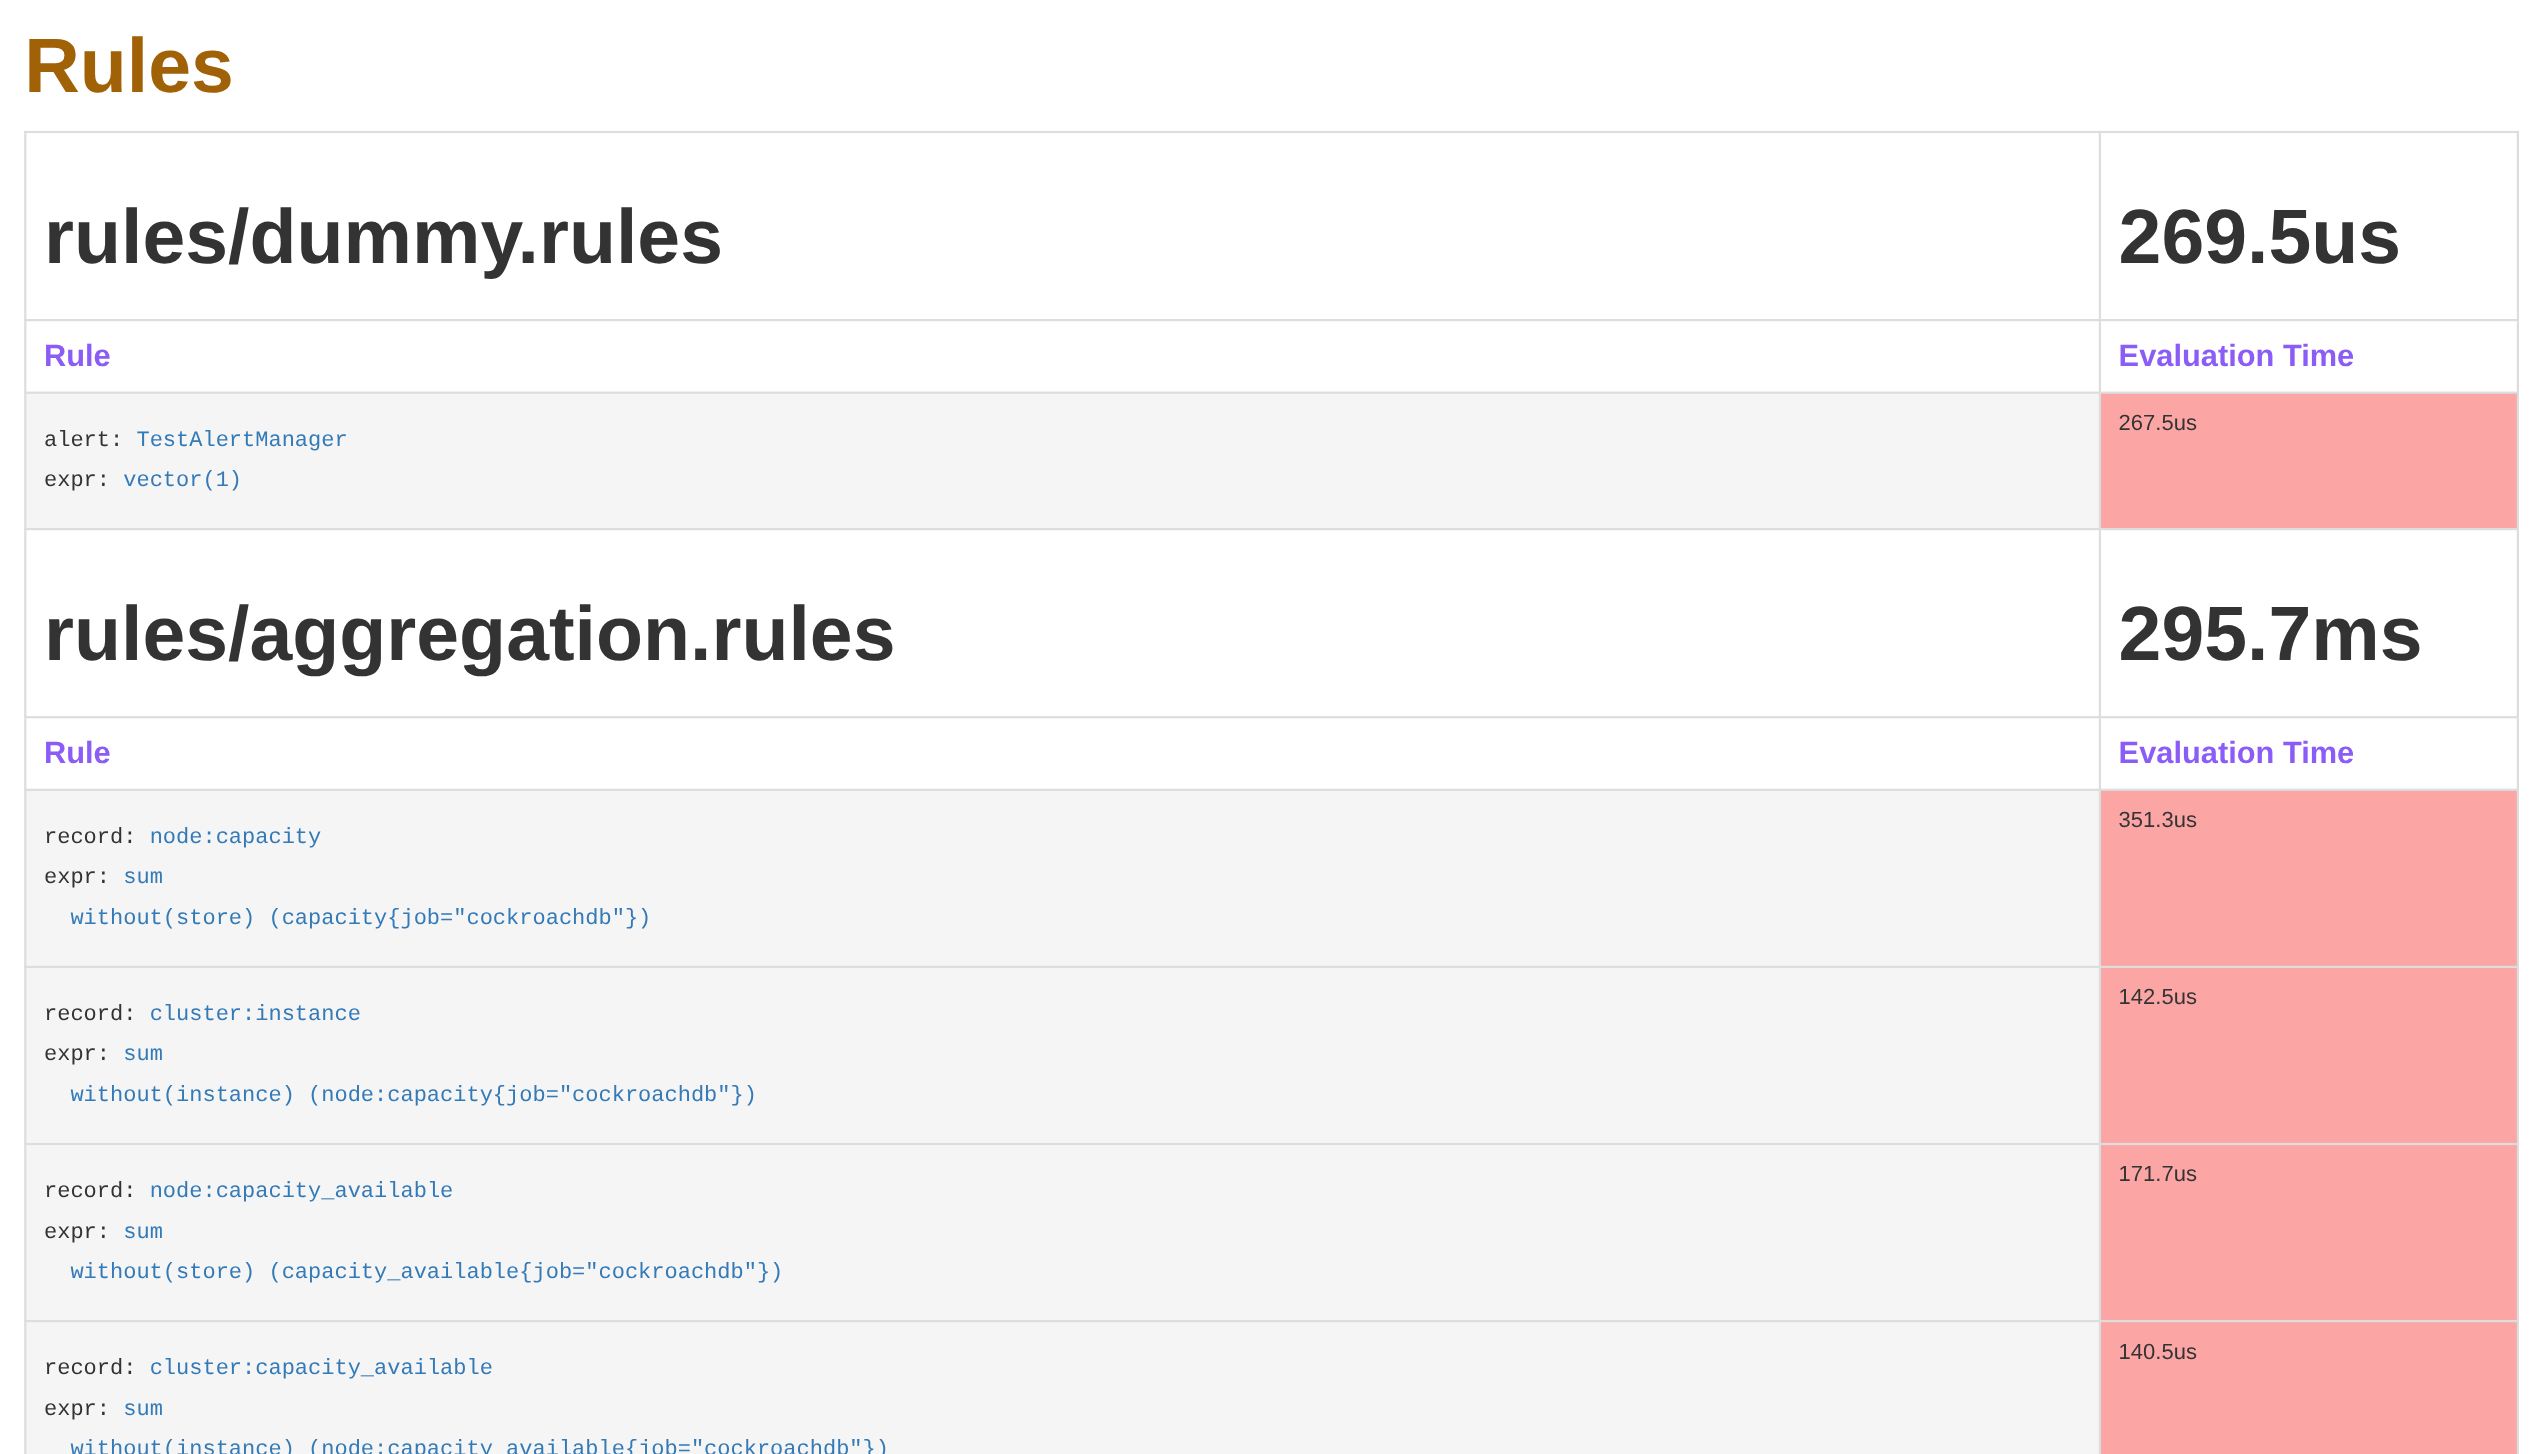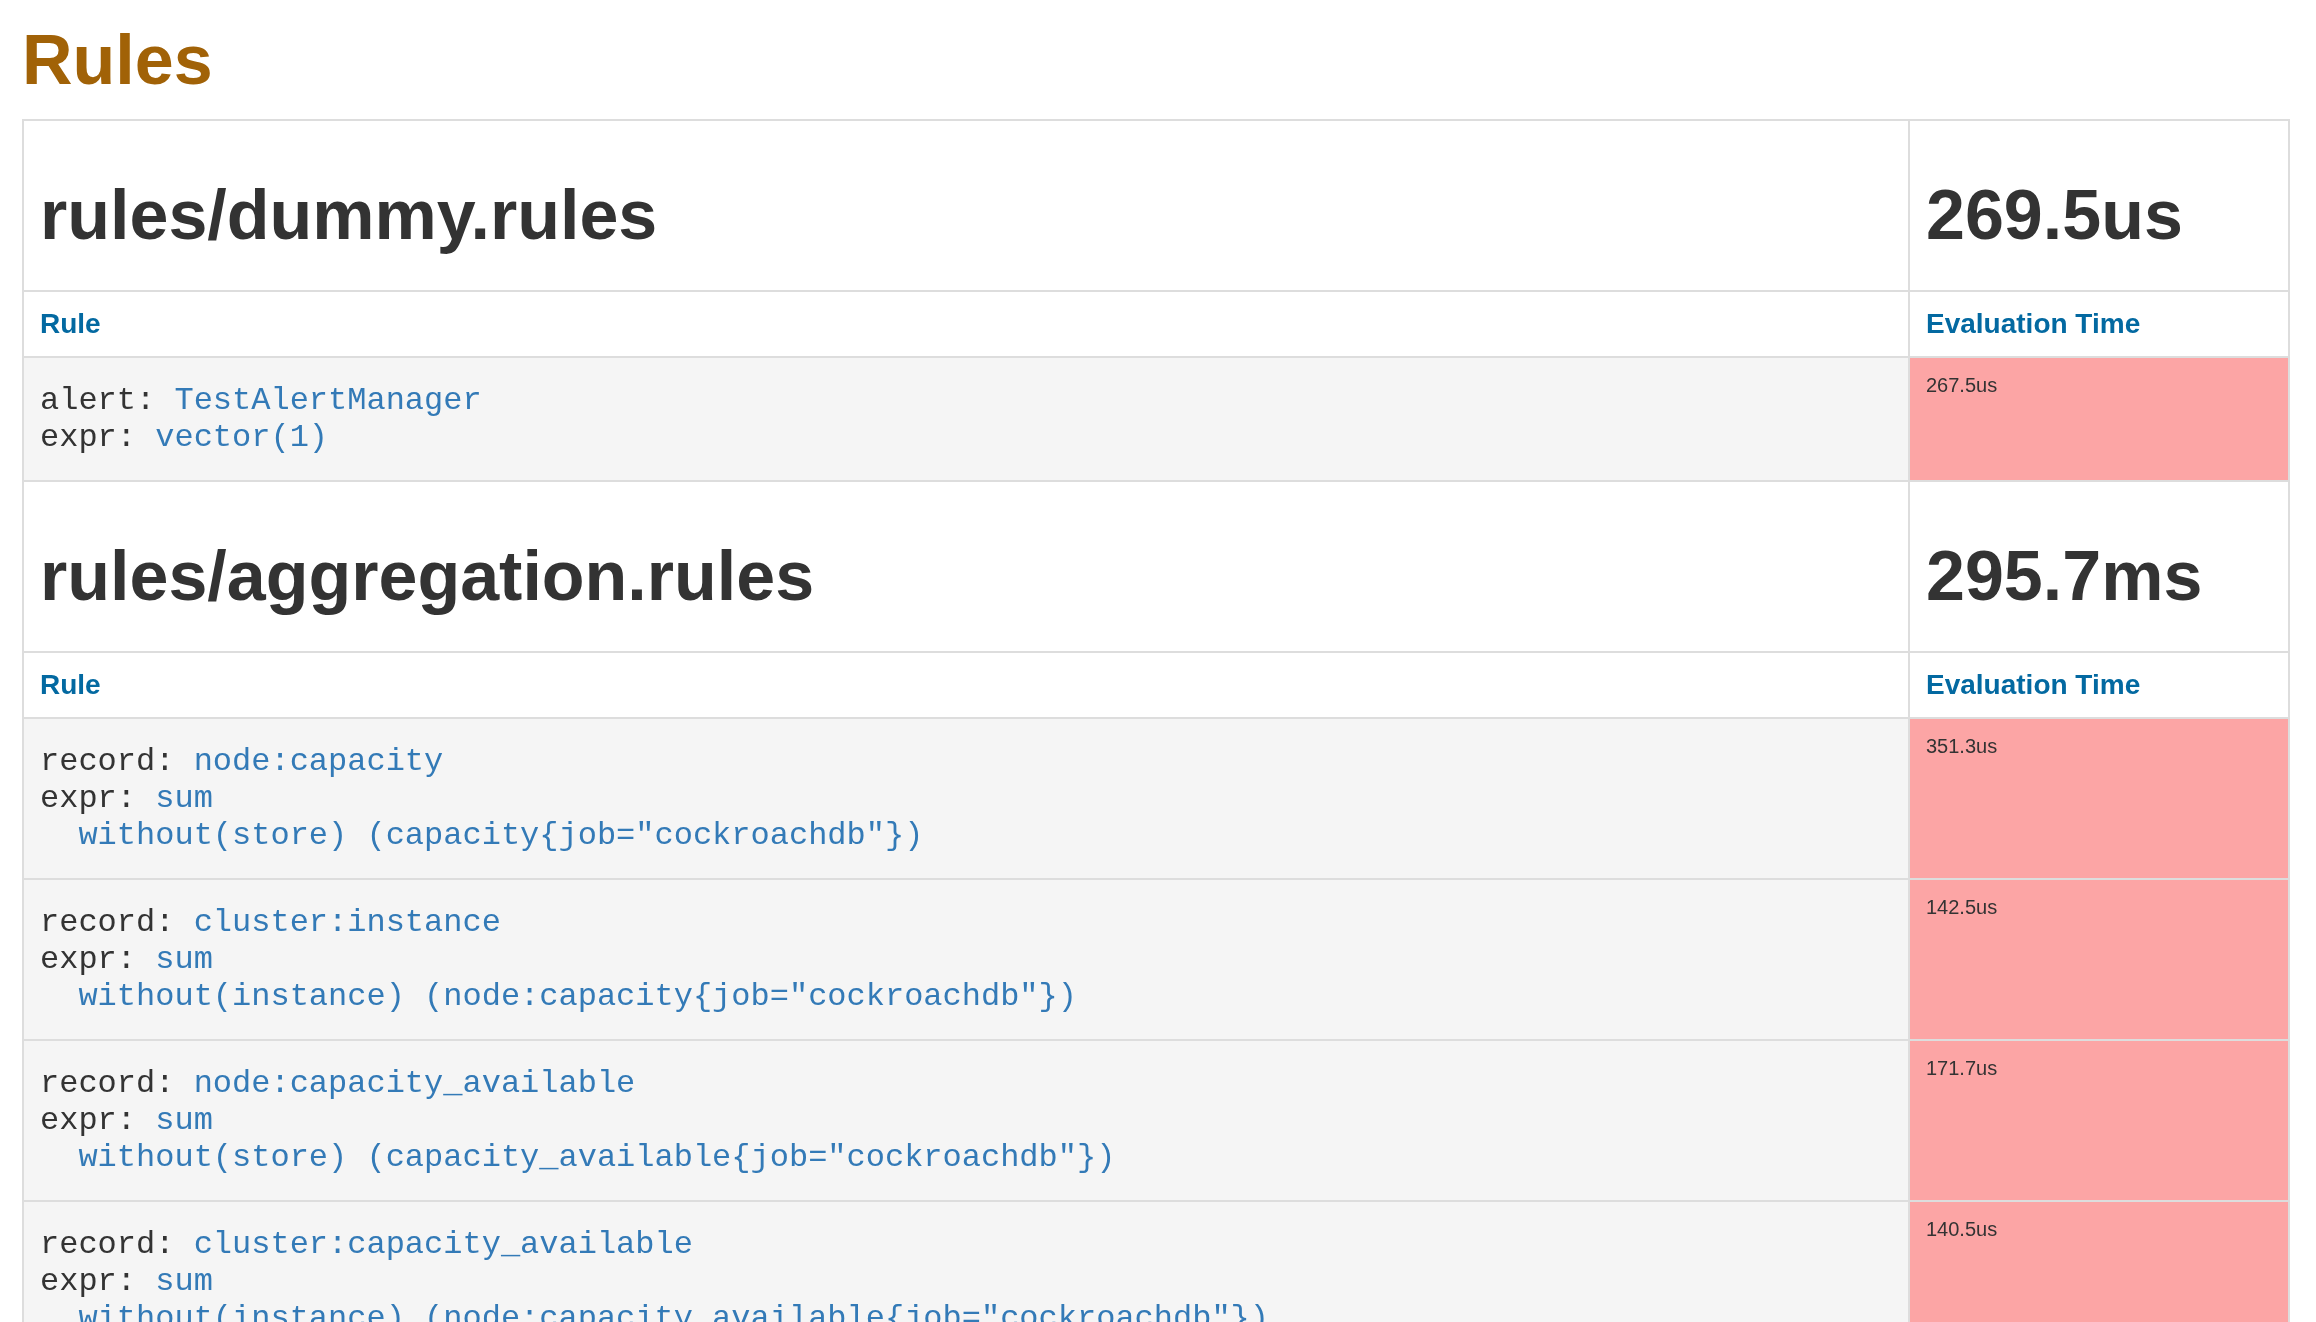--- a/index.html
+++ b/index.html
@@ -35,40 +35,40 @@
     border: 2px solid #dddddd;
   }
   .rules-table th, .rules-table td {
     text-align: left;
     vertical-align: top;
     padding: 16px;
   }
   .rules-table th {
     font-size: 28px;
     font-weight: 700;
-    color: #0369a1;
+    color: #8b5cf6;
   }
   .eval-col { width: 380px; }
   h2.group-heading {
     font-size: 70px;
     line-height: 1.1;
     font-weight: 600;
     margin: 40px 0 20px 0;
     color: #333333;
     white-space: nowrap;
   }
   td.rule-cell {
     background: #f5f5f5;
     padding: 10px 16px;
   }
   td.rule-cell pre {
     margin: 0;
     padding: 14px 0;
     font-family: "Liberation Mono", "DejaVu Sans Mono", monospace;
-    font-size: 32px;
+    font-size: 20px;
     line-height: 37px;
     white-space: pre;
     color: #333333;
     background: transparent;
     border: none;
   }
   a.code-link {
     color: #337ab7;
     text-decoration: none;
     white-space: pre;

